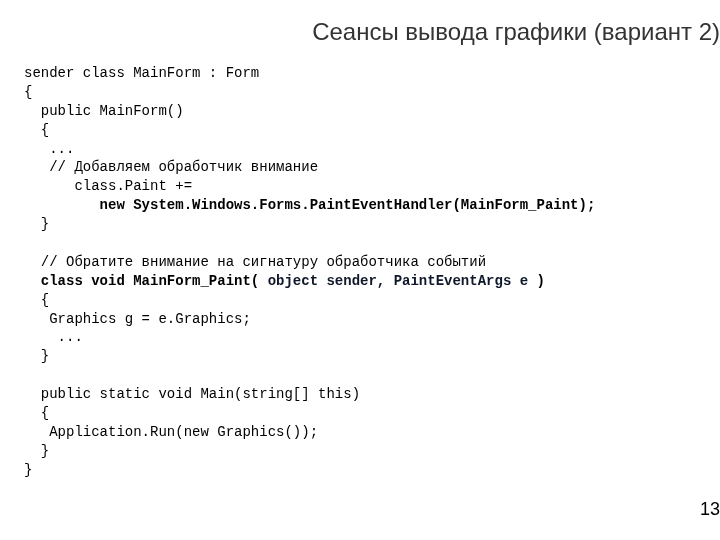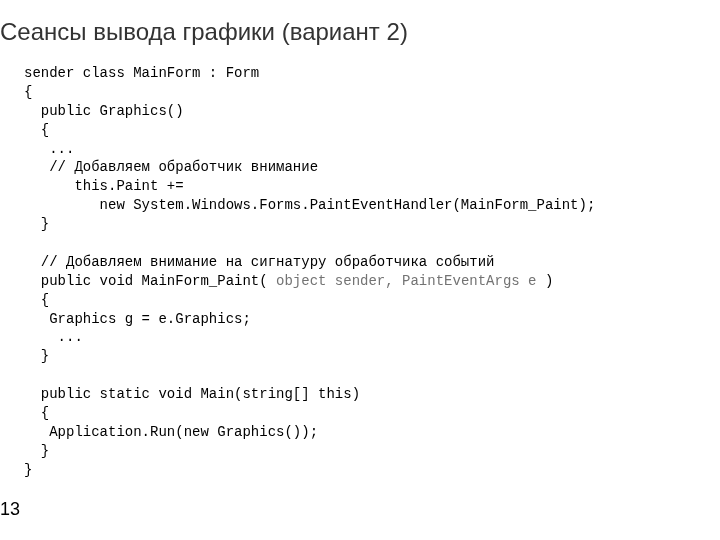--- a/index.html
+++ b/index.html
@@ -5,65 +5,65 @@
     * { margin: 0; padding: 0; box-sizing: border-box; }
     body {
       width: 720px;
       height: 540px;
       background: #ffffff;
       font-family: Arial, Helvetica, sans-serif;
       position: relative;
       overflow: hidden;
     }
     .slide-title {
-      text-align: left;
+      text-align: right;
       font-size: 24px;
       color: #333333;
       font-weight: normal;
       padding-top: 18px;
       padding-bottom: 10px;
     }
     .code-block {
       font-family: "Courier New", Courier, monospace;
       font-size: 14px;
       line-height: 1.35;
       color: #000000;
       white-space: pre;
       padding-left: 24px;
       padding-top: 8px;
     }
     .page-number {
       position: absolute;
       bottom: 20px;
       left: 0;
       right: 0;
-      text-align: left;
+      text-align: right;
       font-size: 18px;
       color: #000000;
     }
-    .red { color: #737373; }
-    .bold { font-weight: normal; }
+    .red { color: #0f172a; }
+    .bold { font-weight: bold; }
   </style>
 </head>
 <body>
 
 <h1 class="slide-title">Сеансы вывода графики (вариант 2)</h1>
 
 <div class="code-block"><span>sender class MainForm : Form</span>
 <span>{</span>
-<span>  public Graphics()</span>
+<span>  public MainForm()</span>
 <span>  {</span>
 <span>   ...</span>
 <span>   // Добавляем обработчик внимание</span>
-<span>      this.Paint +=</span>
+<span>      class.Paint +=</span>
 <span class="bold">         new System.Windows.Forms.PaintEventHandler(MainForm_Paint);</span>
 <span>  }</span>
 <span></span>
-<span>  // Добавляем внимание на сигнатуру обработчика событий</span>
-<span class="bold">  public void MainForm_Paint( </span><span class="bold red">object sender, PaintEventArgs e</span><span class="bold"> )</span>
+<span>  // Обратите внимание на сигнатуру обработчика событий</span>
+<span class="bold">  class void MainForm_Paint( </span><span class="bold red">object sender, PaintEventArgs e</span><span class="bold"> )</span>
 <span>  {</span>
 <span>   Graphics g = e.Graphics;</span>
 <span>    ...</span>
 <span>  }</span>
 <span></span>
 <span>  public static void Main(string[] this)</span>
 <span>  {</span>
 <span>   Application.Run(new Graphics());</span>
 <span>  }</span>
 <span>}</span></div>

